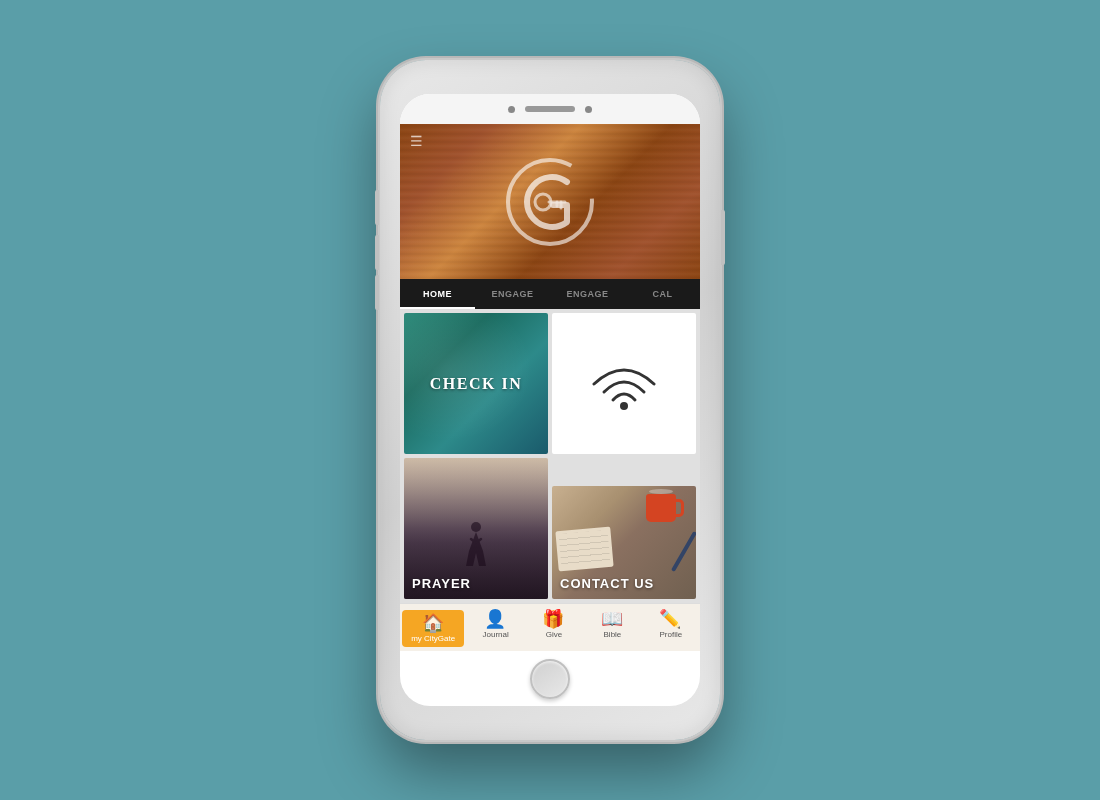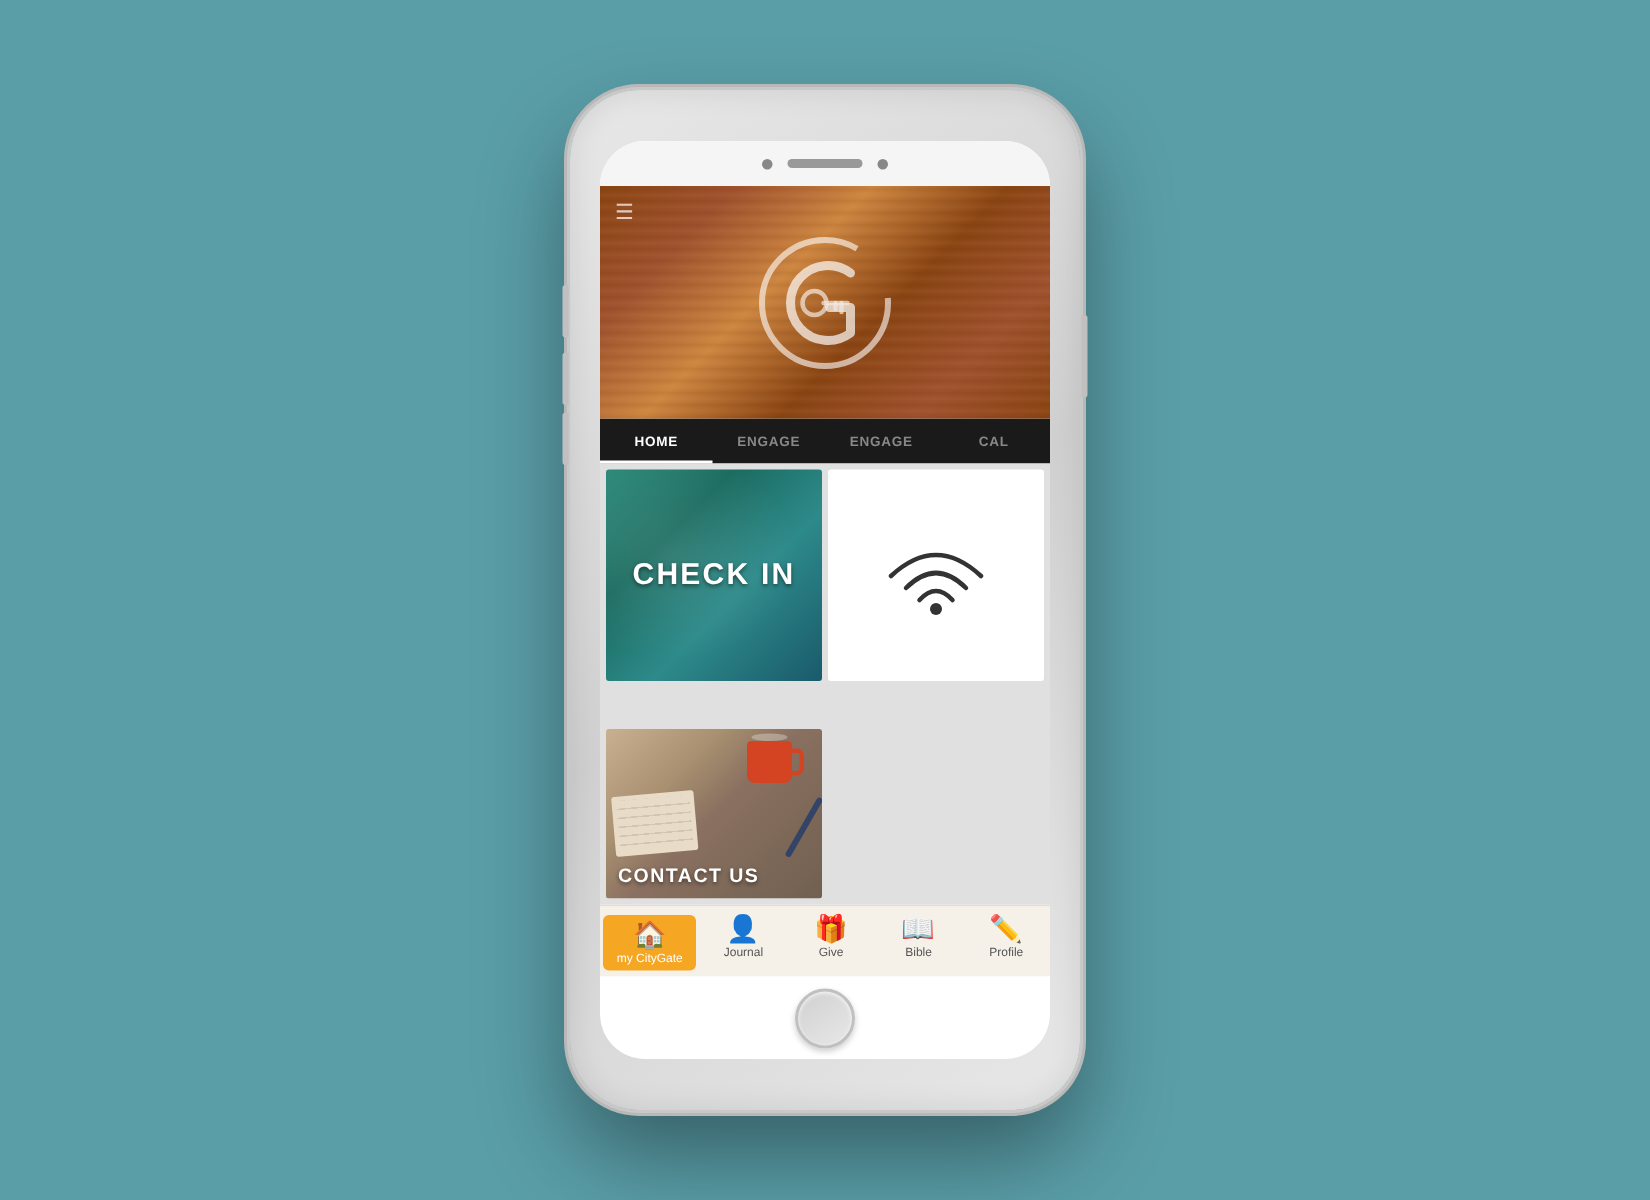--- a/index.html
+++ b/index.html
@@ -215,22 +215,23 @@
     .tile-checkin::before {
       content: '';
       position: absolute;
       inset: 0;
       background: radial-gradient(ellipse at 30% 40%, rgba(255,255,255,0.1) 0%, transparent 60%);
     }
     .tile-checkin .tile-label {
       text-align: center;
       bottom: 50%;
       transform: translateY(50%);
-      font-size: 20px;
+      font-size: 16px;
       letter-spacing: 1.5px;
+      font-family: Liberation Serif, serif;
     }
 
     
     .tile-wifi {
       background: #fff;
       display: flex;
       align-items: center;
       justify-content: center;
     }
 
@@ -472,20 +473,31 @@
           <div class="wifi-icon">
             <svg width="70" height="55" viewBox="0 0 70 55">
               <path class="wifi-arc" d="M 5 28 Q 35 0 65 28"></path>
               <path class="wifi-arc" d="M 15 36 Q 35 16 55 36"></path>
               <path class="wifi-arc" d="M 24 44 Q 35 32 46 44"></path>
               <circle cx="35" cy="50" r="4" fill="#333"></circle>
             </svg>
           </div>
         </div>
 
+        <div class="tile tile-prayer">
+
+          <svg class="prayer-silhouette" viewBox="0 0 30 50" style="position:absolute;bottom:28px;left:50%;transform:translateX(-50%);opacity:0.6;">
+            <circle cx="15" cy="6" r="5" fill="#1a0a1a"></circle>
+            <path d="M 15 11 L 8 30 L 22 30 Z" fill="#1a0a1a"></path>
+            <path d="M 8 30 L 5 45 L 12 45 L 15 32 L 18 45 L 25 45 L 22 30 Z" fill="#1a0a1a"></path>
+
+            <path d="M 10 18 L 15 22 L 20 18" fill="none" stroke="#1a0a1a" stroke-width="2.5" stroke-linecap="round"></path>
+          </svg>
+          <div class="tile-label">PRAYER</div>
+        </div>
 
         <div class="tile tile-contact">
           <div class="contact-bg"></div>
           <div class="contact-items">
 
             <div class="contact-cup"></div>
 
             <div class="contact-notebook"></div>
 
             <div class="contact-pen"></div>

